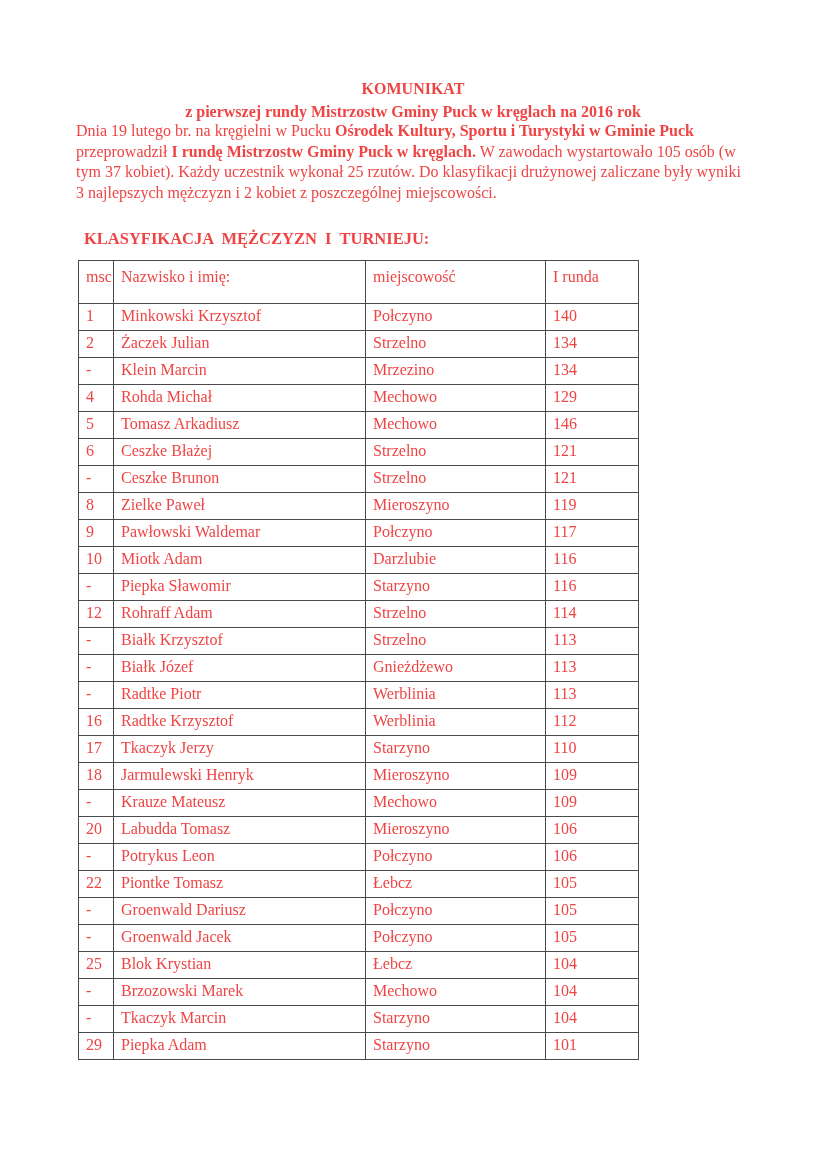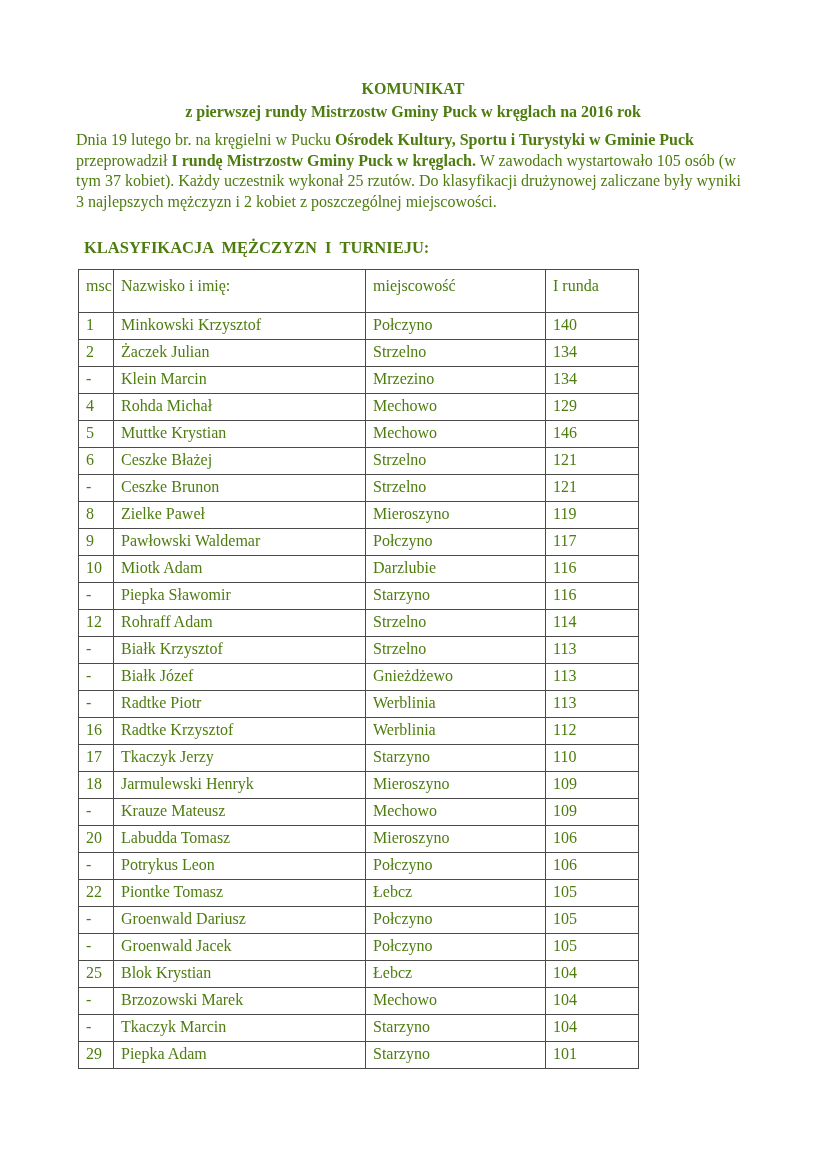--- a/index.html
+++ b/index.html
@@ -2,36 +2,35 @@
 <html lang="pl"><head>
 <meta charset="utf-8">
 <style>
   * { margin: 0; padding: 0; box-sizing: border-box; }
   html, body { background: #ffffff; }
   .page {
     position: relative;
     width: 826px;
     height: 1169px;
     background: #ffffff;
-    color: #4d7c0f;
+    color: #ef4444;
     font-family: "Liberation Serif", "DejaVu Serif", serif;
     overflow: hidden;
   }
   .content {
     padding: 79px 76px 0 76px;
   }
   .title-line {
     text-align: center;
     font-weight: 700;
     font-size: 16px;
     line-height: 19px;
   }
   .title-line.second { margin-top: 4px; }
   .intro {
-    margin-top: 9px;
     font-size: 16px;
     line-height: 20.5px;
     text-align: left;
   }
   .intro .bold { font-weight: 700; }
   .section-heading {
     margin-top: 26px;
     padding-left: 8px;
     font-weight: 700;
     font-size: 16.5px;
@@ -117,21 +116,21 @@
             <td>134</td>
           </tr>
           <tr>
             <td>4</td>
             <td>Rohda Michał</td>
             <td>Mechowo</td>
             <td>129</td>
           </tr>
           <tr>
             <td>5</td>
-            <td>Muttke Krystian</td>
+            <td>Tomasz Arkadiusz</td>
             <td>Mechowo</td>
             <td>146</td>
           </tr>
           <tr>
             <td>6</td>
             <td>Ceszke Błażej</td>
             <td>Strzelno</td>
             <td>121</td>
           </tr>
           <tr>

